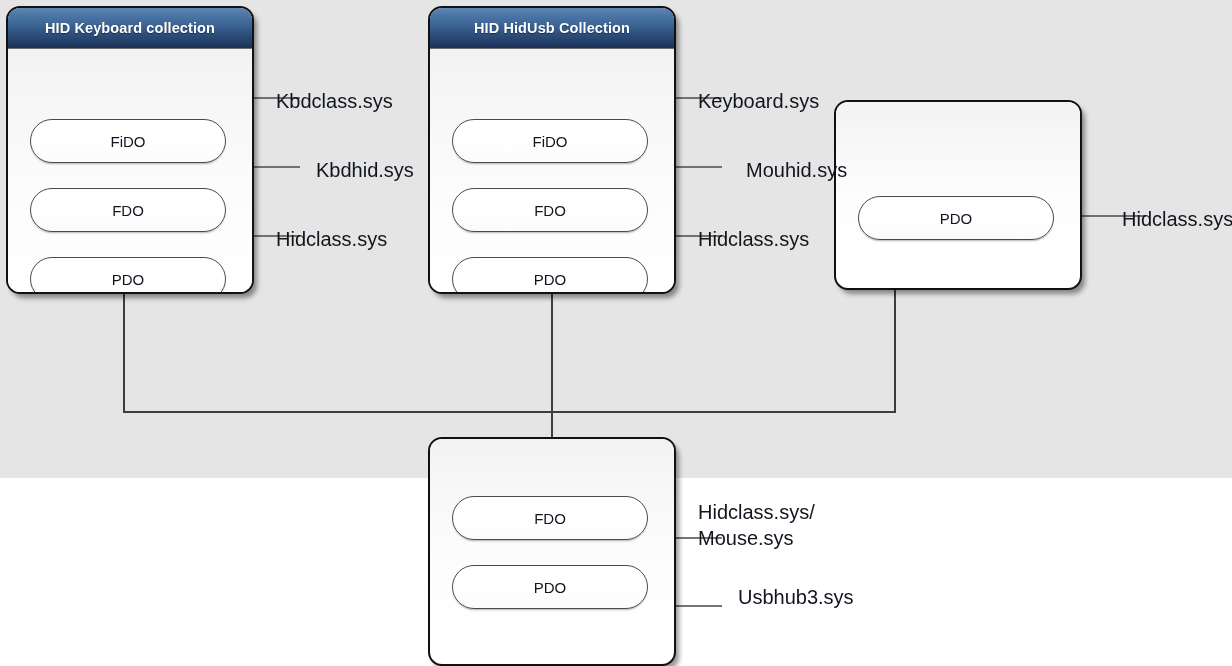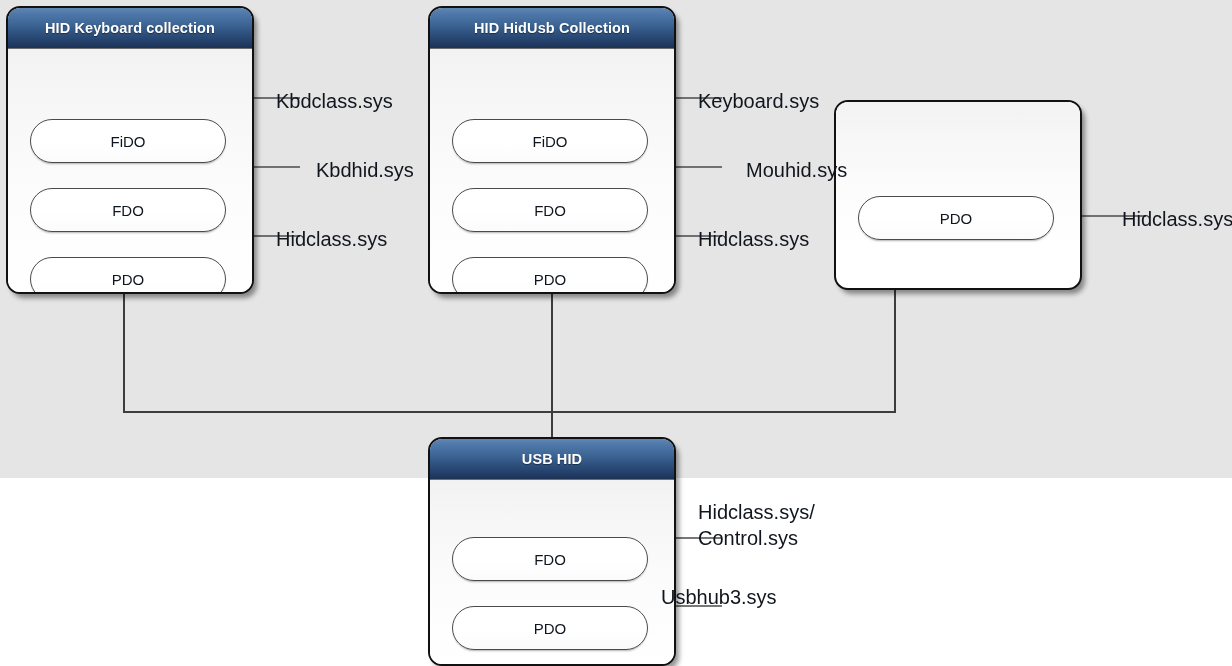--- a/index.html
+++ b/index.html
@@ -135,34 +135,33 @@
           <div class="pill" style="left: 22px; top: 139px; width: 196px; height: 44px;">FDO</div>
           <div class="pill" style="left: 22px; top: 208px; width: 196px; height: 44px;">PDO</div>
         </div>
       </div>
       <div class="node" style="left: 834px; top: 100px; width: 248px; height: 190px;">
         <div class="node-body">
           <div class="pill" style="left: 22px; top: 94px; width: 196px; height: 44px;">PDO</div>
         </div>
       </div>
       <div class="node" style="left: 428px; top: 437px; width: 248px; height: 229px;">
-        <div class="node-header">USB HID</div>
         <div class="node-body">
           <div class="pill" style="left: 22px; top: 57px; width: 196px; height: 44px;">FDO</div>
           <div class="pill" style="left: 22px; top: 126px; width: 196px; height: 44px;">PDO</div>
         </div>
       </div>
     </div>
 
   <div id="label-layer">
       <div class="leader-label" style="left: 276px; top: 88px;">Kbdclass.sys</div>
       <div class="leader-label" style="left: 276px; top: 157px; margin-left: 40px;">Kbdhid.sys</div>
       <div class="leader-label" style="left: 276px; top: 226px;">Hidclass.sys</div>
       <div class="leader-label" style="left: 698px; top: 88px;">Keyboard.sys</div>
       <div class="leader-label" style="left: 698px; top: 157px; margin-left: 48px;">Mouhid.sys</div>
       <div class="leader-label" style="left: 698px; top: 226px;">Hidclass.sys</div>
       <div class="leader-label" style="left: 1122px; top: 206px;">Hidclass.sys</div>
       <div class="leader-label" style="left: 698px; top: 499px;">Hidclass.sys/
-Control.sys</div>
-      <div class="leader-label" style="left: 661px; top: 584px;">Usbhub3.sys</div>
+Mouse.sys</div>
+      <div class="leader-label" style="left: 738px; top: 584px;">Usbhub3.sys</div>
     </div>
 
 </div>
 
 </body></html>

